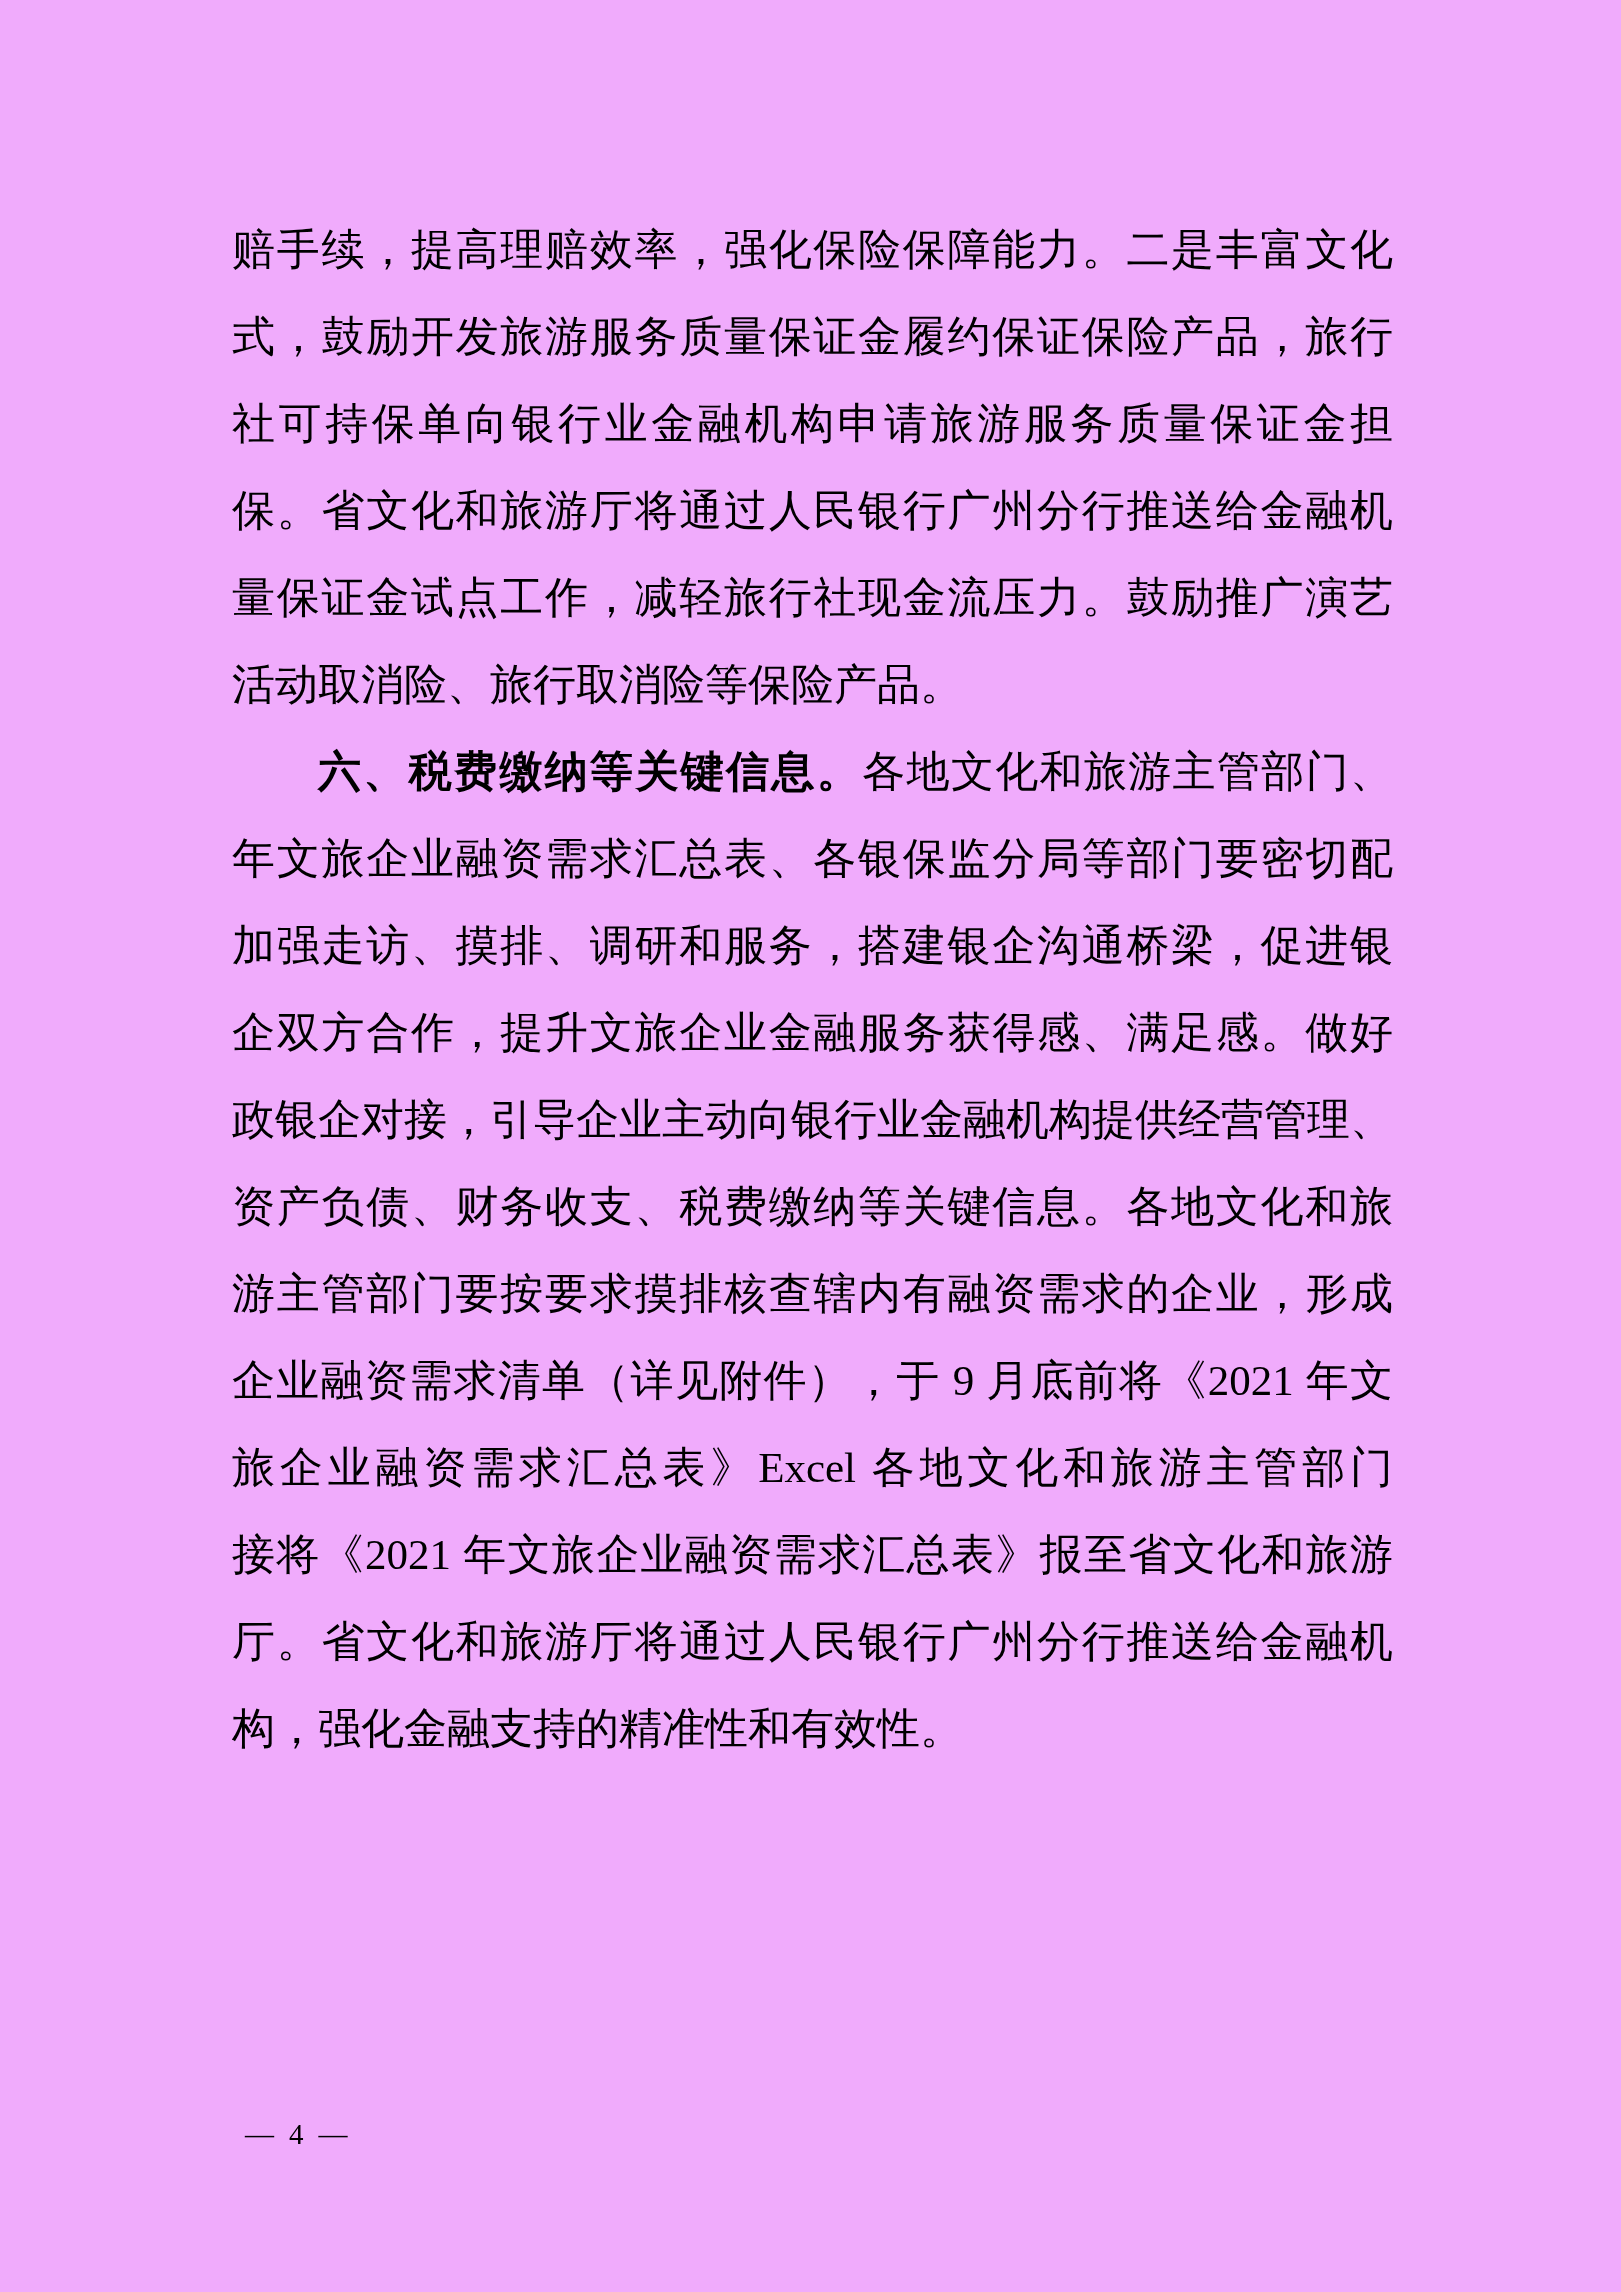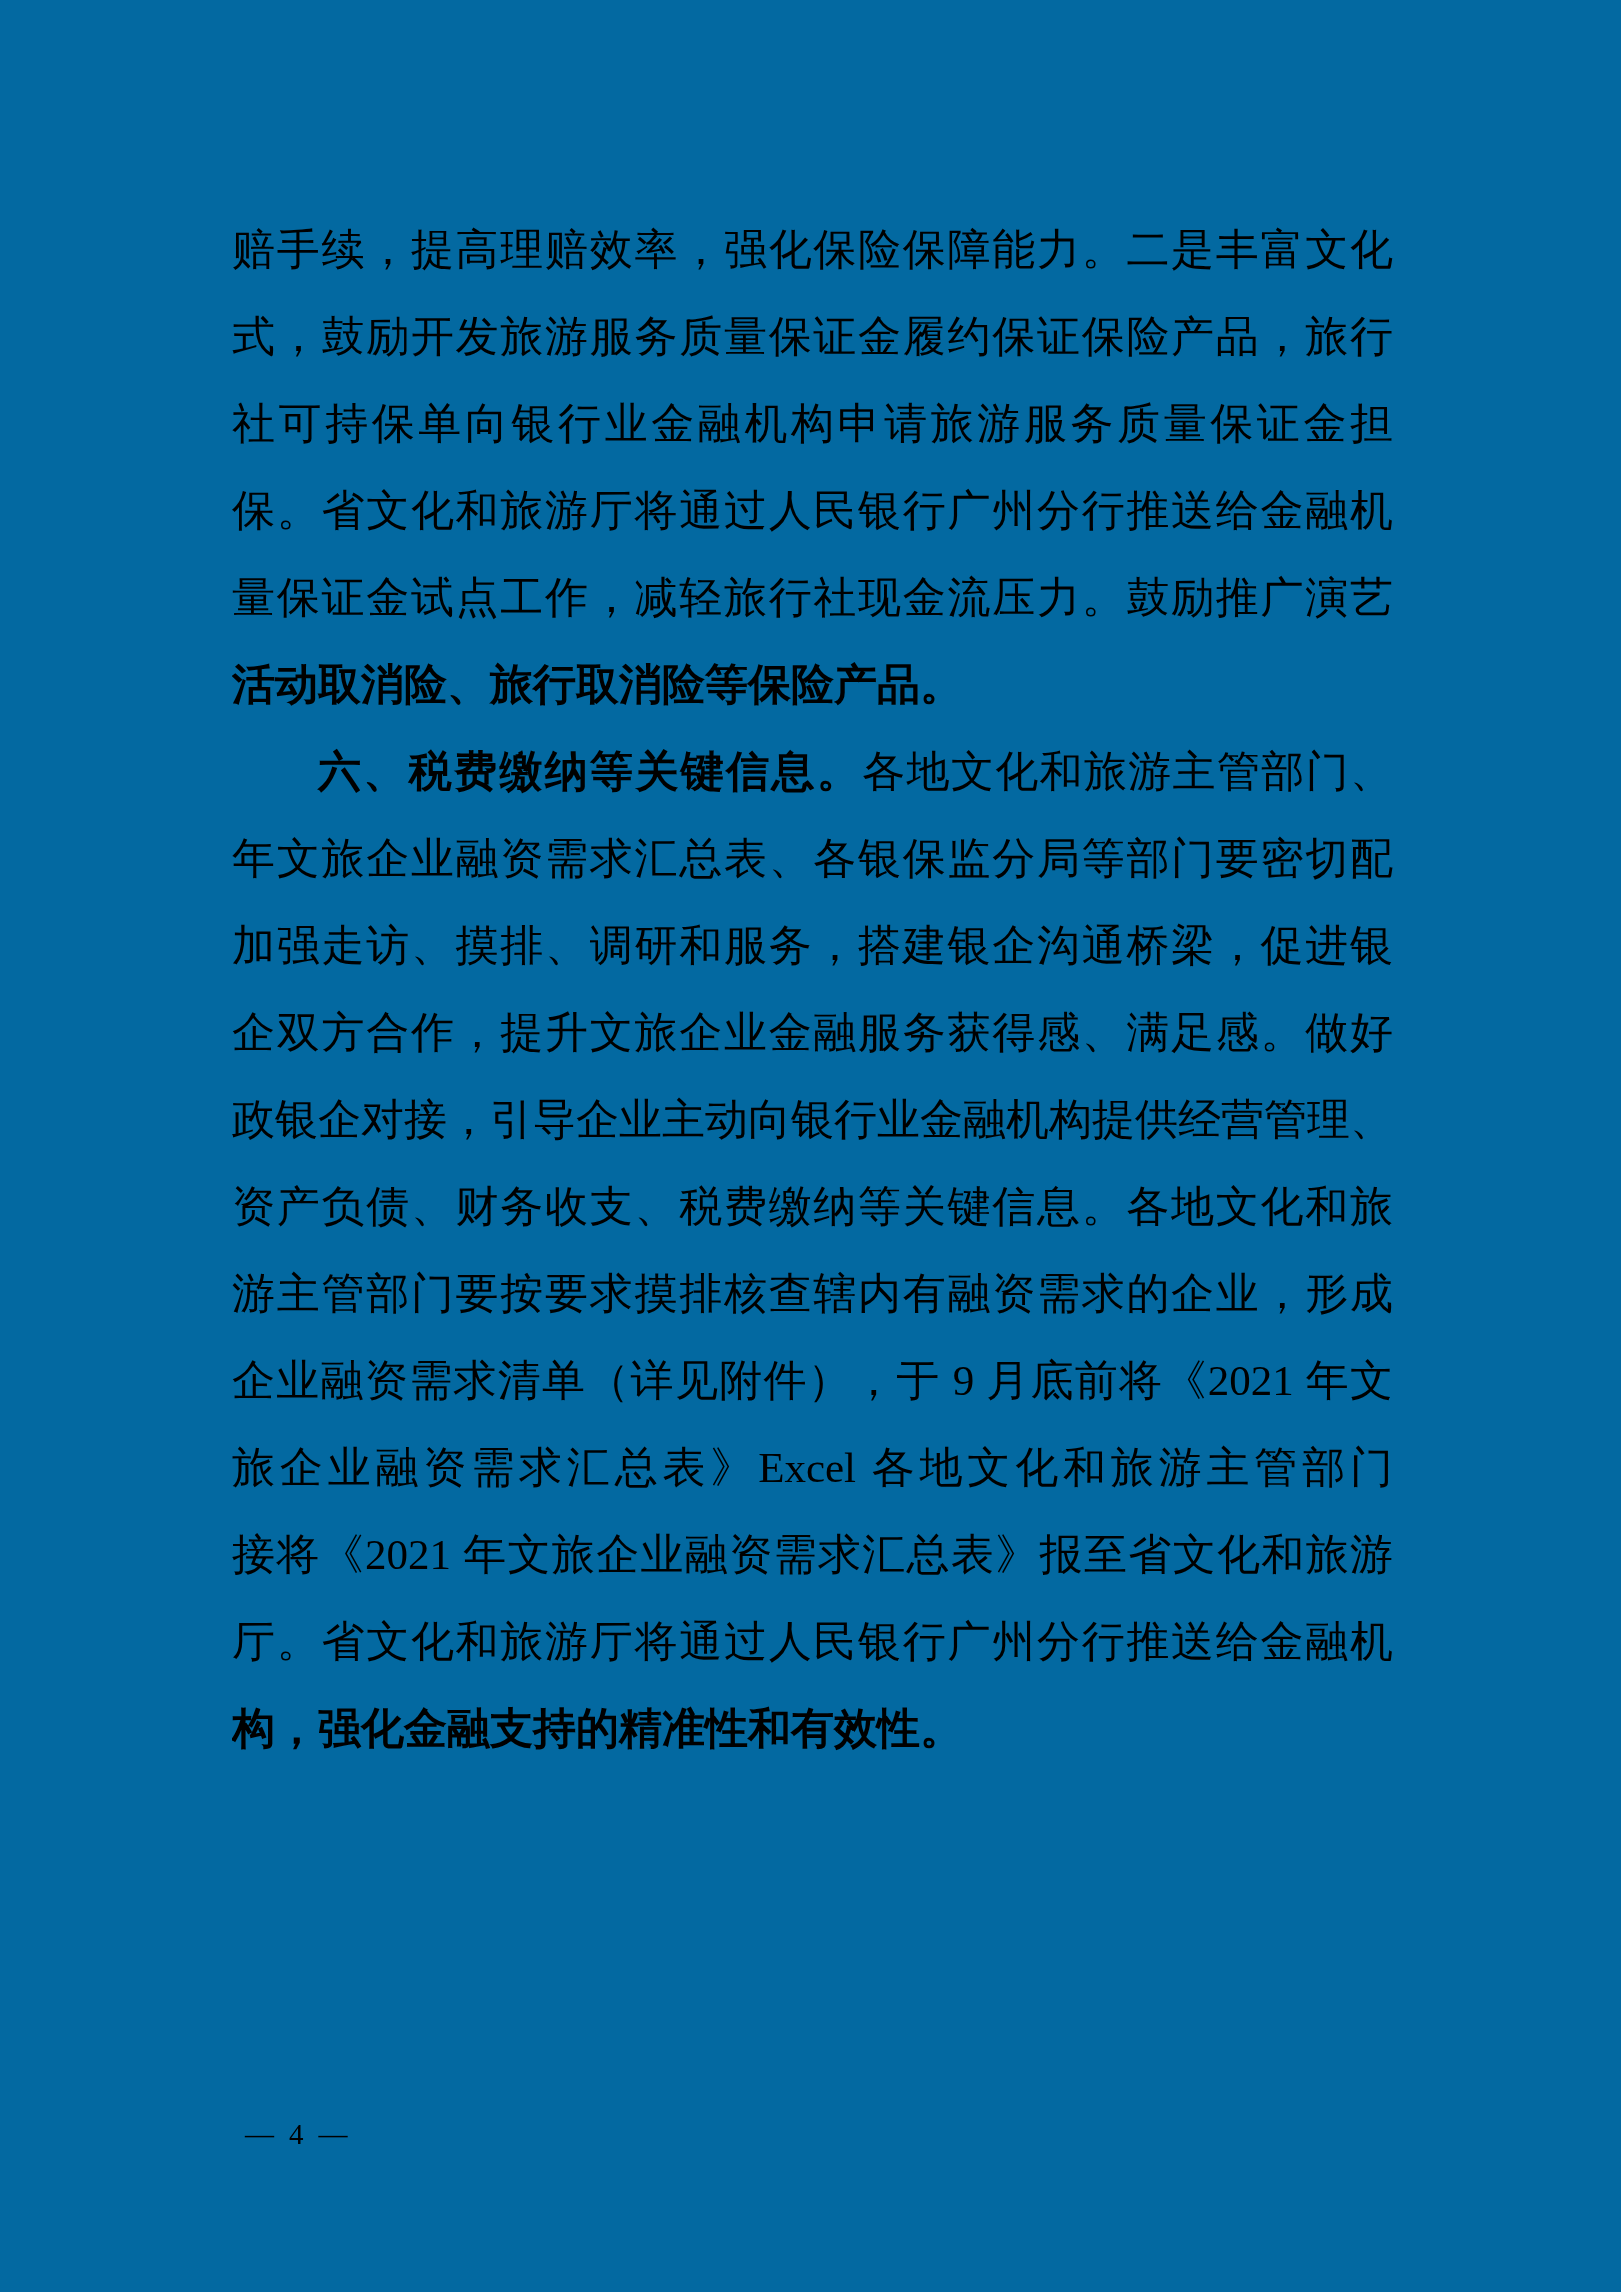--- a/index.html
+++ b/index.html
@@ -4,21 +4,21 @@
 <style>
   html, body {
     margin: 0;
     padding: 0;
     background: #ffffff;
   }
   .page {
     position: relative;
     width: 1621px;
     height: 2293px;
-    background: #0369a1;
+    background: #f0abfc;
     color: #000000;
     font-family: "Liberation Serif", "DejaVu Serif", serif;
     overflow: hidden;
   }
   .text-block {
     position: absolute;
     left: 232px;
     top: 206px;
     width: 1161px;
   }
@@ -26,21 +26,20 @@
     height: 87px;
     line-height: 87px;
     font-size: 43px;
     text-align: justify;
     text-align-last: justify;
     overflow: hidden;
   }
   .line.short {
     text-align: right;
     text-align-last: left;
-    font-weight: bold;
   }
   .line.indent {
     padding-left: 86px;
   }
   .heading-bold {
     font-weight: bold;
     font-family: "Liberation Sans", "DejaVu Sans", sans-serif;
     letter-spacing: 1px;
   }
   .page-number {

